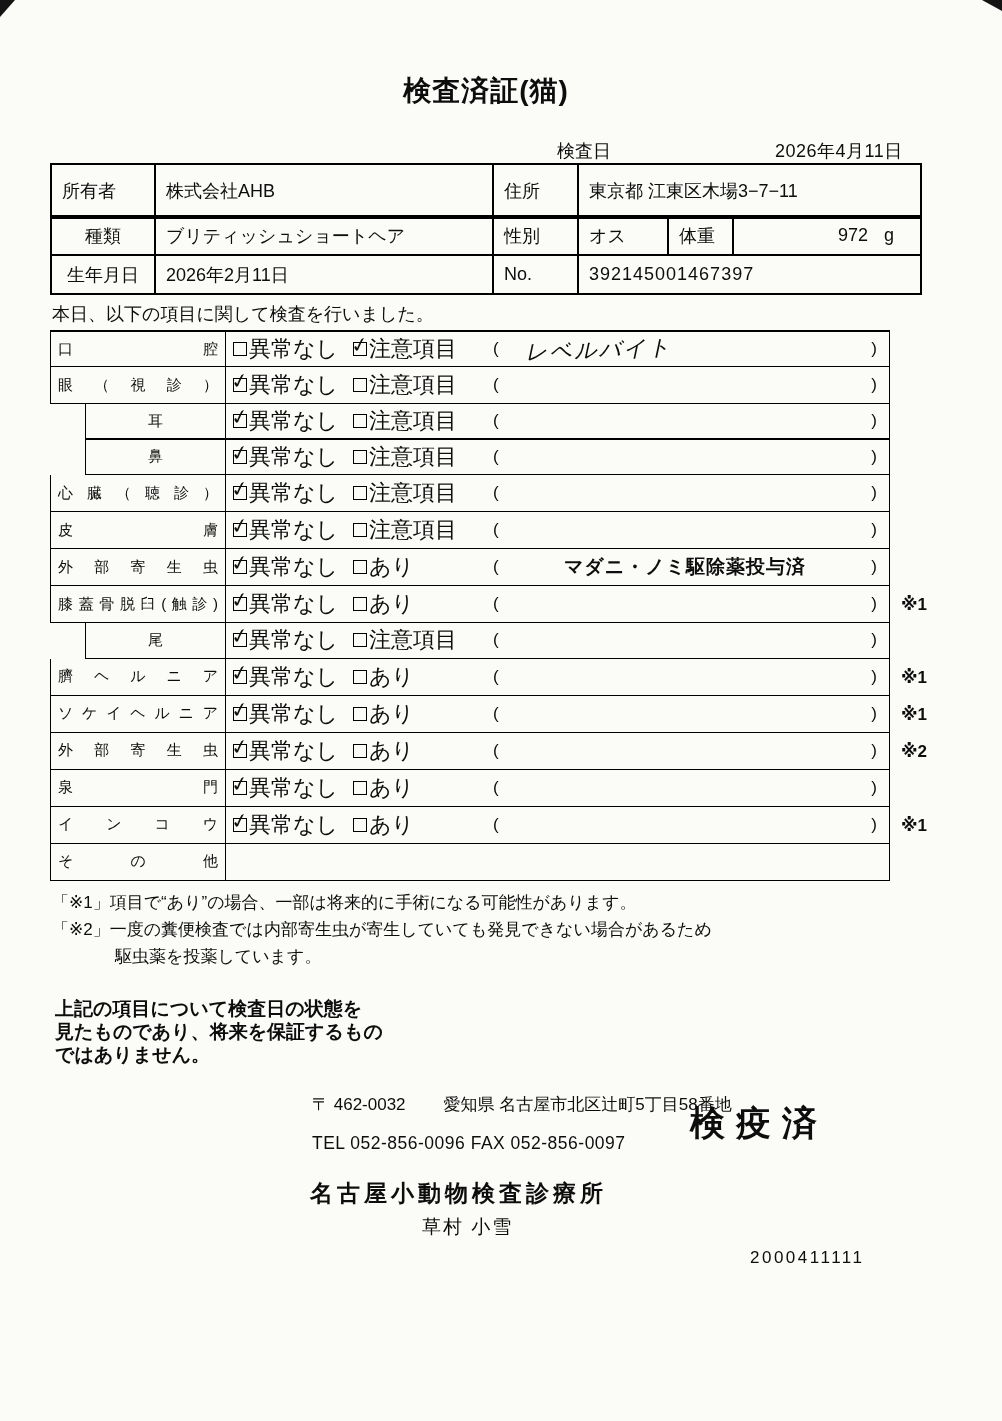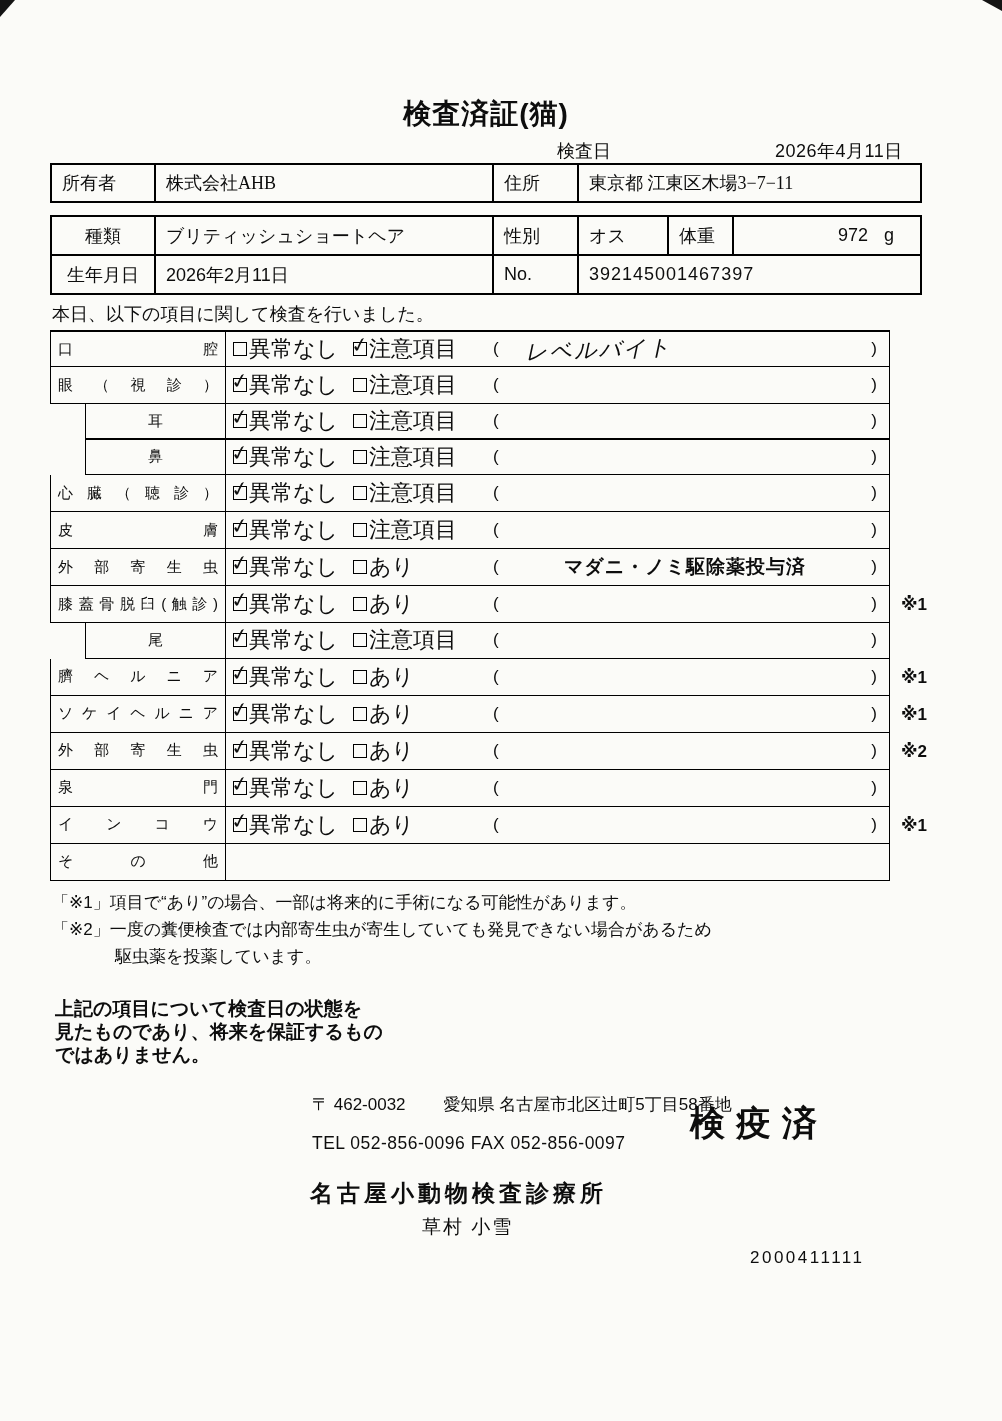--- a/index.html
+++ b/index.html
@@ -12,41 +12,41 @@
     overflow:hidden;
   }
   .abs { position:absolute; }
 
   
   .corner-tl { position:absolute; top:0; left:0; width:0; height:0;
     border-top:17px solid #141414; border-right:15px solid transparent; }
   .corner-tr { position:absolute; top:0; right:0; width:0; height:0;
     border-top:11px solid #141414; border-left:20px solid transparent; }
 
-  .title { top:95px; left:0; width:972px; text-align:center;
+  .title { top:72px; left:0; width:972px; text-align:center;
     font-size:28px; font-weight:700; letter-spacing:1px; }
 
   .date-label { top:139px; left:557px; font-size:18px; }
   .date-value { top:139px; left:775px; font-size:18px; letter-spacing:0.5px; }
 
   
   .btable { border:2px solid #000; display:flex; flex-direction:column; background:transparent; }
   .trow { display:flex; flex:1; }
   .trow.top { border-top:2px solid #000; }
   .cell { border-left:2px solid #000; display:flex; align-items:center;
     padding:0 10px; font-size:18px; white-space:nowrap; overflow:hidden; }
   .trow .cell:first-child, .btable > .cell:first-child { border-left:none; }
   .w102 { width:102px; flex:none; } .w338 { width:338px; flex:none; }
   .w85 { width:85px; flex:none; } .w90 { width:90px; flex:none; }
   .w65 { width:65px; flex:none; } .grow { flex:1; }
   .center { justify-content:center; }
   .weight { justify-content:flex-end; padding-right:26px; gap:16px; }
   .idnum { letter-spacing:1px; }
 
-  .owner-table { top:163px; left:50px; width:872px; height:40px; flex-direction:row;font-family:Liberation Serif, serif; }
+  .owner-table { top:163px; left:50px; width:872px; height:56px; flex-direction:row; }
   .animal-table { top:215px; left:50px; width:872px; height:80px; }
 
   .intro { top:302px; left:52px; font-size:18px; }
 
   
   .exam-table { top:330px; left:50px; width:840px; }
   .exam-row { position:relative; display:flex; align-items:stretch; height:37px;
     border:1.5px solid #000; border-top:none; }
   .exam-row:first-child { border-top:2px solid #000; }
   .exam-row.indent { margin-left:35px; width:805px; border-top:1.5px solid #000; margin-top:-1.5px; }

